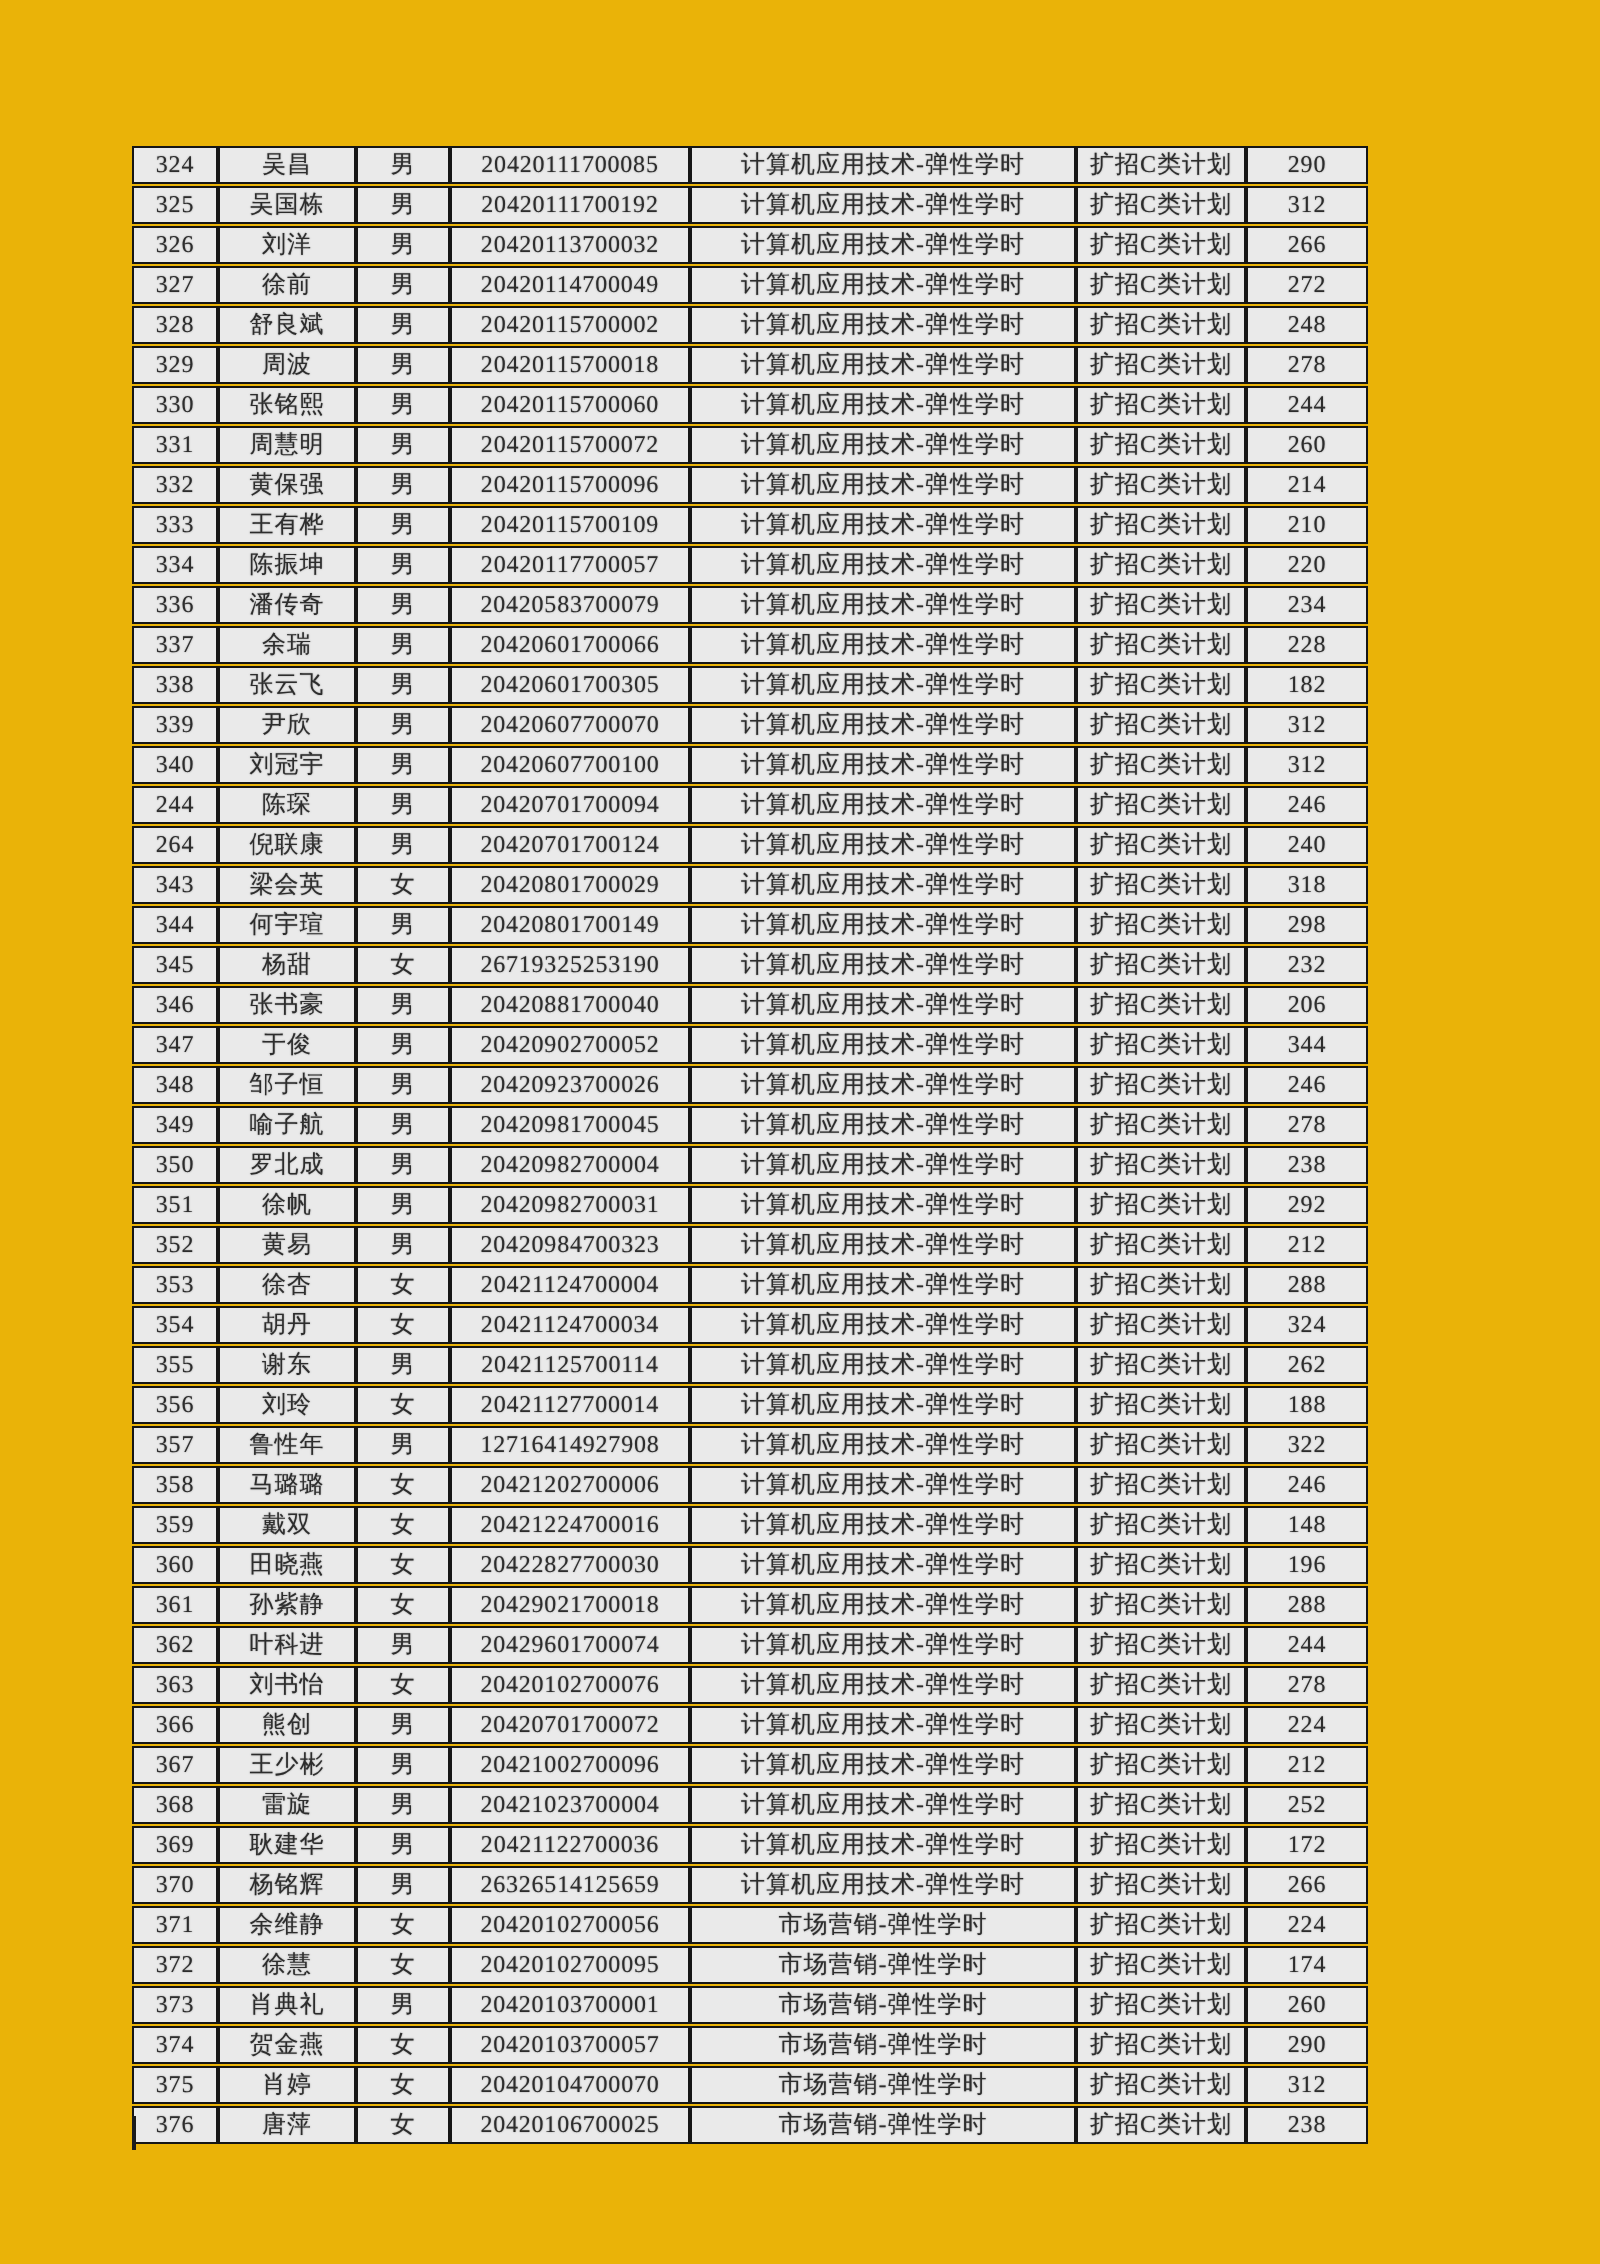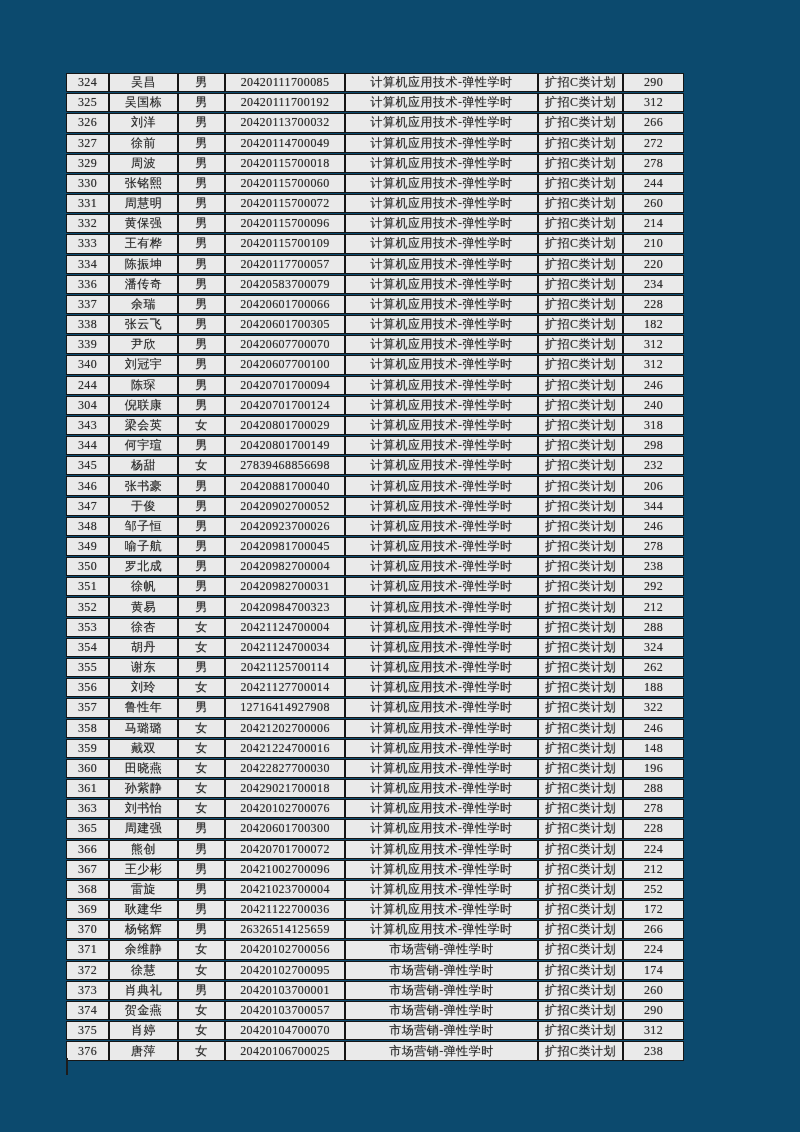--- a/index.html
+++ b/index.html
@@ -9,21 +9,21 @@
   }
   body {
     width: 800px;
     height: 1132px;
     position: relative;
     font-family: "Liberation Serif", "DejaVu Serif", serif;
   }
   .page {
     position: absolute;
     inset: 0;
-    background: #0c4a6e;
+    background: #eab308;
     overflow: hidden;
   }
   table.roster {
     position: absolute;
     left: 66px;
     top: 72px;
     width: 618px;
     height: 990px;
     table-layout: fixed;
     border-collapse: separate;
@@ -104,20 +104,29 @@
         <tr>
           <td class="num">327</td>
           <td class="han">徐前</td>
           <td class="han">男</td>
           <td class="num">20420114700049</td>
           <td class="han">计算机应用技术-弹性学时</td>
           <td class="han">扩招C类计划</td>
           <td class="num">272</td>
         </tr>
         <tr>
+          <td class="num">328</td>
+          <td class="han">舒良斌</td>
+          <td class="han">男</td>
+          <td class="num">20420115700002</td>
+          <td class="han">计算机应用技术-弹性学时</td>
+          <td class="han">扩招C类计划</td>
+          <td class="num">248</td>
+        </tr>
+        <tr>
           <td class="num">329</td>
           <td class="han">周波</td>
           <td class="han">男</td>
           <td class="num">20420115700018</td>
           <td class="han">计算机应用技术-弹性学时</td>
           <td class="han">扩招C类计划</td>
           <td class="num">278</td>
         </tr>
         <tr>
           <td class="num">330</td>
@@ -212,21 +221,21 @@
         <tr>
           <td class="num">244</td>
           <td class="han">陈琛</td>
           <td class="han">男</td>
           <td class="num">20420701700094</td>
           <td class="han">计算机应用技术-弹性学时</td>
           <td class="han">扩招C类计划</td>
           <td class="num">246</td>
         </tr>
         <tr>
-          <td class="num">304</td>
+          <td class="num">264</td>
           <td class="han">倪联康</td>
           <td class="han">男</td>
           <td class="num">20420701700124</td>
           <td class="han">计算机应用技术-弹性学时</td>
           <td class="han">扩招C类计划</td>
           <td class="num">240</td>
         </tr>
         <tr>
           <td class="num">343</td>
           <td class="han">梁会英</td>
@@ -242,21 +251,21 @@
           <td class="han">男</td>
           <td class="num">20420801700149</td>
           <td class="han">计算机应用技术-弹性学时</td>
           <td class="han">扩招C类计划</td>
           <td class="num">298</td>
         </tr>
         <tr>
           <td class="num">345</td>
           <td class="han">杨甜</td>
           <td class="han">女</td>
-          <td class="num">27839468856698</td>
+          <td class="num">26719325253190</td>
           <td class="han">计算机应用技术-弹性学时</td>
           <td class="han">扩招C类计划</td>
           <td class="num">232</td>
         </tr>
         <tr>
           <td class="num">346</td>
           <td class="han">张书豪</td>
           <td class="han">男</td>
           <td class="num">20420881700040</td>
           <td class="han">计算机应用技术-弹性学时</td>
@@ -392,36 +401,36 @@
         <tr>
           <td class="num">361</td>
           <td class="han">孙紫静</td>
           <td class="han">女</td>
           <td class="num">20429021700018</td>
           <td class="han">计算机应用技术-弹性学时</td>
           <td class="han">扩招C类计划</td>
           <td class="num">288</td>
         </tr>
         <tr>
+          <td class="num">362</td>
+          <td class="han">叶科进</td>
+          <td class="han">男</td>
+          <td class="num">20429601700074</td>
+          <td class="han">计算机应用技术-弹性学时</td>
+          <td class="han">扩招C类计划</td>
+          <td class="num">244</td>
+        </tr>
+        <tr>
           <td class="num">363</td>
           <td class="han">刘书怡</td>
           <td class="han">女</td>
           <td class="num">20420102700076</td>
           <td class="han">计算机应用技术-弹性学时</td>
           <td class="han">扩招C类计划</td>
           <td class="num">278</td>
-        </tr>
-        <tr>
-          <td class="num">365</td>
-          <td class="han">周建强</td>
-          <td class="han">男</td>
-          <td class="num">20420601700300</td>
-          <td class="han">计算机应用技术-弹性学时</td>
-          <td class="han">扩招C类计划</td>
-          <td class="num">228</td>
         </tr>
         <tr>
           <td class="num">366</td>
           <td class="han">熊创</td>
           <td class="han">男</td>
           <td class="num">20420701700072</td>
           <td class="han">计算机应用技术-弹性学时</td>
           <td class="han">扩招C类计划</td>
           <td class="num">224</td>
         </tr>

